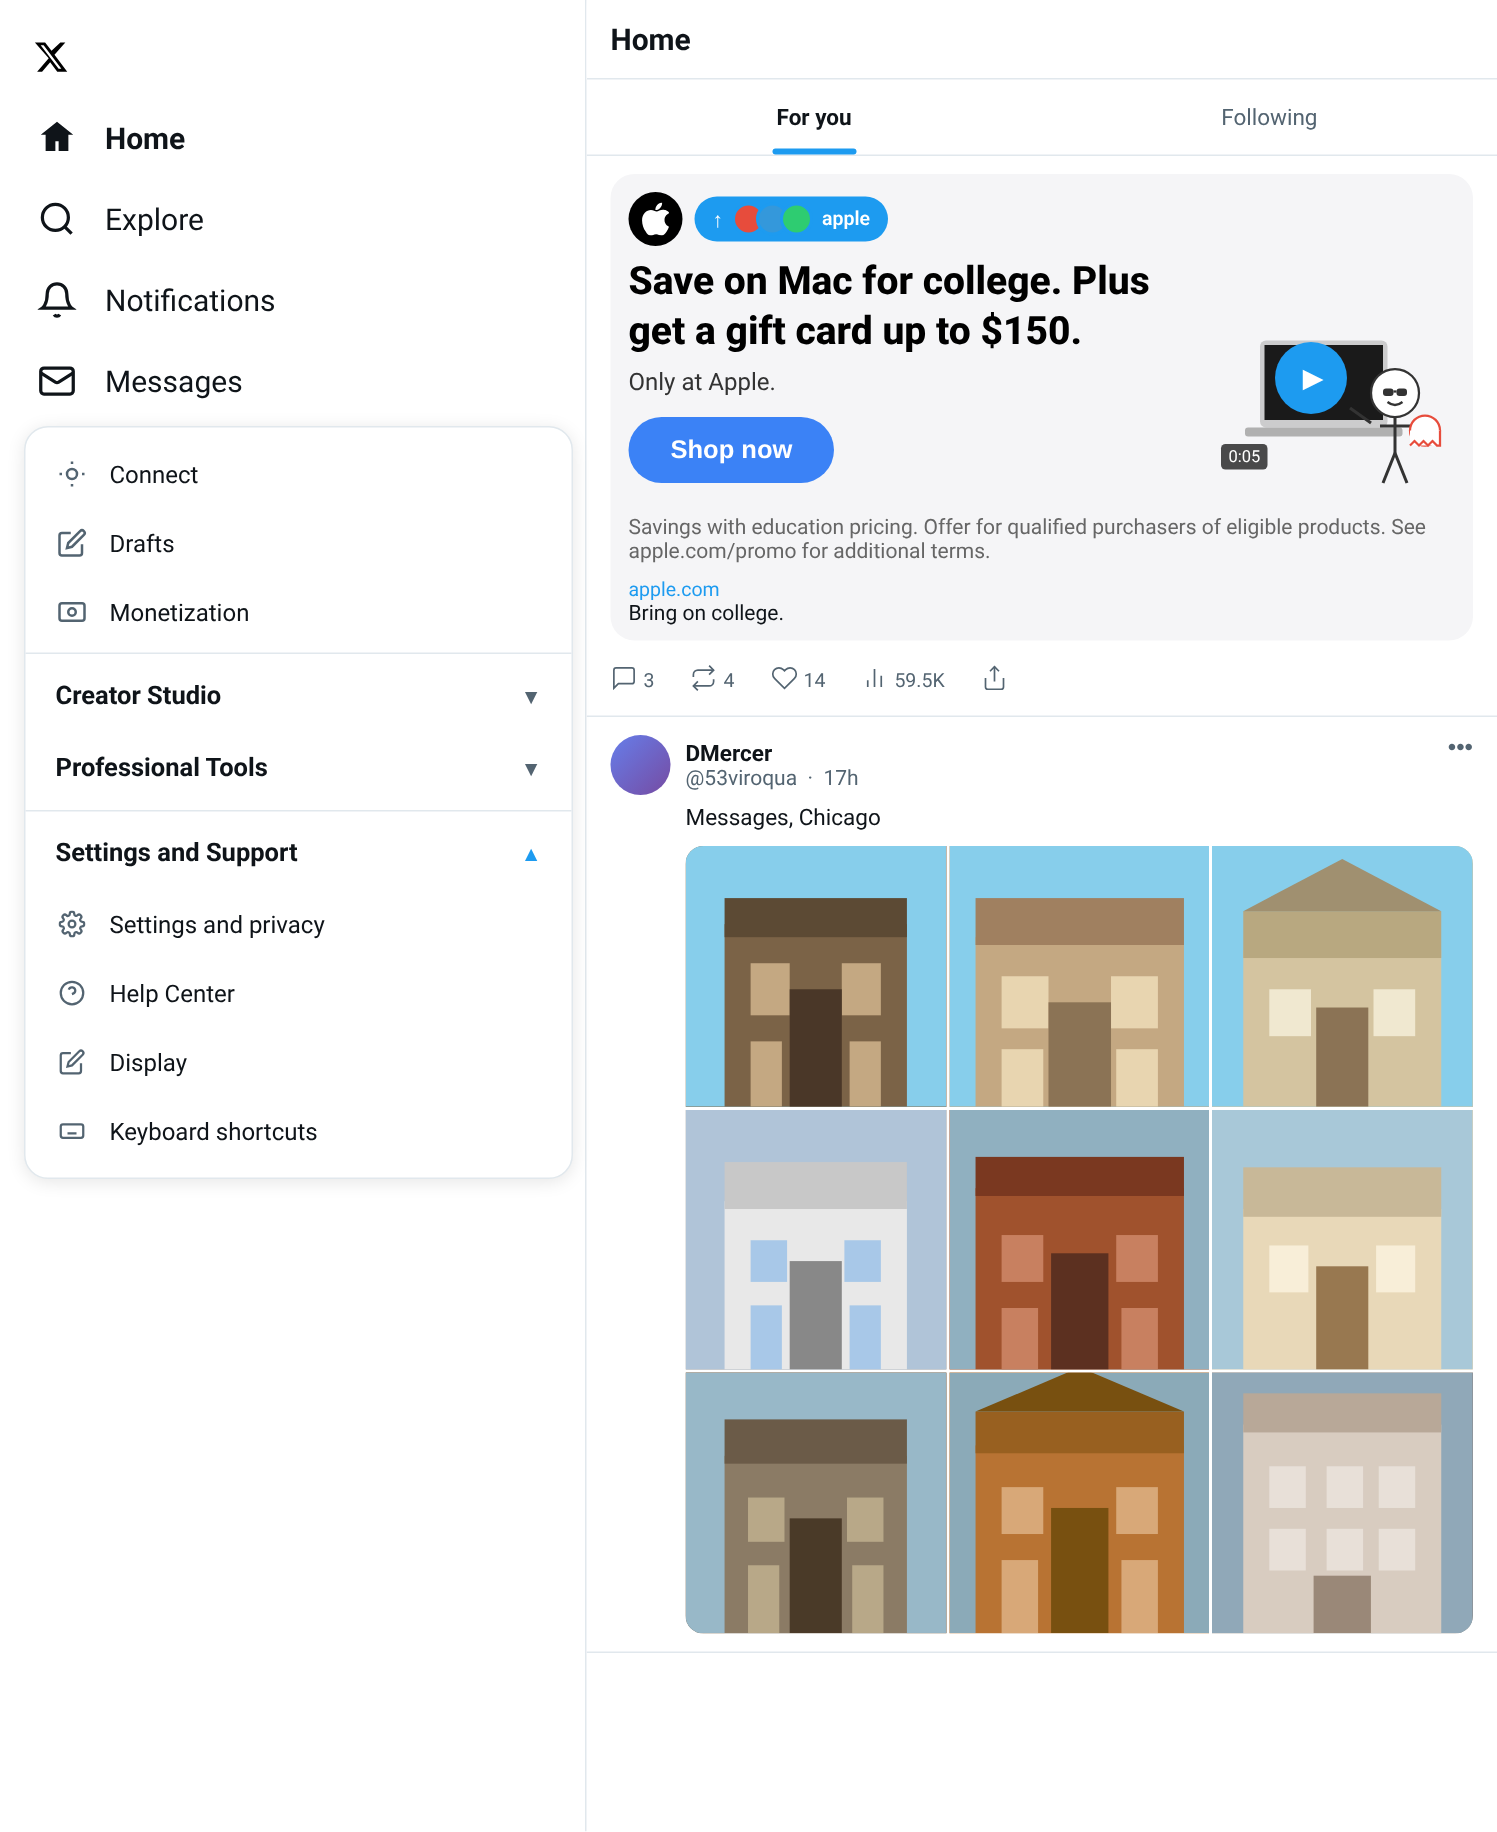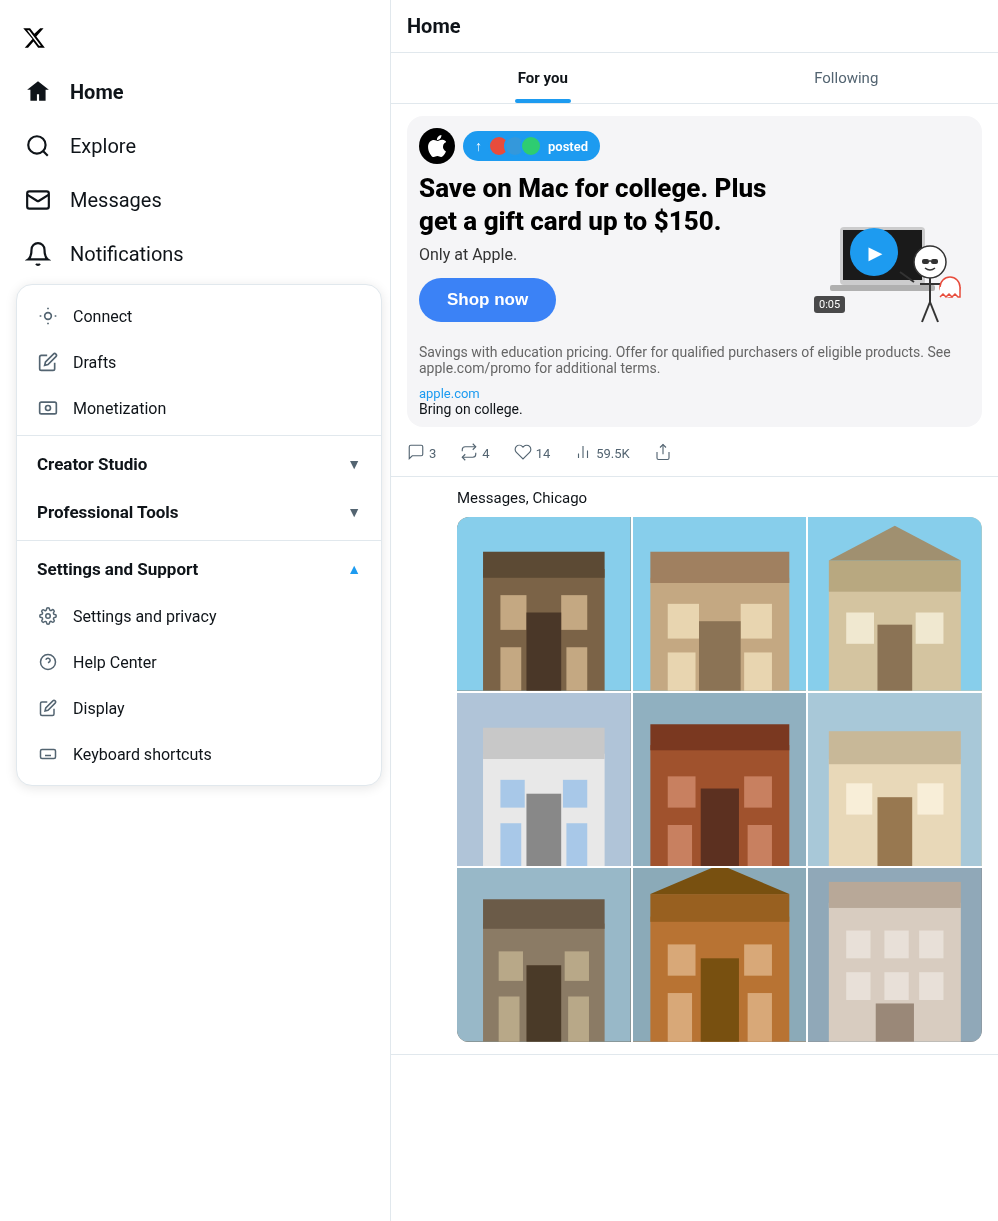--- a/index.html
+++ b/index.html
@@ -449,34 +449,34 @@
         <circle cx="11" cy="11" r="8"></circle>
           <path d="m21 21-4.35-4.35"></path>
       </svg>
     </div>
     <span>Explore</span>
   </div>
 
   <div class="nav-item">
     <div class="nav-icon">
       <svg width="26" height="26" viewBox="0 0 24 24" fill="none" stroke="currentColor" stroke-width="2">
+        <path d="M18 8A6 6 0 0 0 6 8c0 7-3 9-3 9h18s-3-2-3-9M13.73 21a2 2 0 0 1-3.46 0"></path>
+      </svg>
+    </div>
+    <span>Notifications</span>
+  </div>
+
+  <div class="nav-item">
+    <div class="nav-icon">
+      <svg width="26" height="26" viewBox="0 0 24 24" fill="none" stroke="currentColor" stroke-width="2">
         <rect x="2" y="4" width="20" height="16" rx="2"></rect>
           <path d="m22 7-8.97 5.7a1.94 1.94 0 0 1-2.06 0L2 7"></path>
       </svg>
     </div>
     <span>Messages</span>
-  </div>
-
-  <div class="nav-item">
-    <div class="nav-icon">
-      <svg width="26" height="26" viewBox="0 0 24 24" fill="none" stroke="currentColor" stroke-width="2">
-        <path d="M18 8A6 6 0 0 0 6 8c0 7-3 9-3 9h18s-3-2-3-9M13.73 21a2 2 0 0 1-3.46 0"></path>
-      </svg>
-    </div>
-    <span>Notifications</span>
   </div>
 
   <div class="dropdown-panel">
 
     <div class="dropdown-sub-item">
       <div class="sub-icon">
         <svg width="20" height="20" viewBox="0 0 24 24" fill="none" stroke="currentColor" stroke-width="2">
           <circle cx="12" cy="12" r="4"></circle>
             <path d="M12 2v2m0 16v2M2 12h2m16 0h2"></path>
         </svg>
@@ -591,21 +591,21 @@
             <path d="M788.1 340.9c-5.8 4.5-108.2 62.2-108.2 190.5 0 148.4 130.3 200.9 134.2 202.2-.6 3.2-20.7 71.9-68.7 141.9-42.8 61.6-87.5 123.1-155.5 123.1s-85.5-39.5-164-39.5c-76 0-103.7 40.8-165.9 40.8s-105-37.5-155.5-127.7C46.7 790.7 0 663 0 541.8c0-207.8 135.4-318.1 269-318.1 71 0 130.5 46.4 174.9 46.4 42.7 0 109.2-49.9 188.2-49.9 30.2 0 133.7 2.6 198.3 99.2zm-234-181.5c31.1-36.9 53.1-88.1 53.1-139.3 0-7.1-.6-14.3-1.9-20.1-50.6 1.9-110.8 33.7-147.1 75.8-28.5 32.4-55.1 83.6-55.1 135.5 0 7.8 1.3 15.6 1.9 18.1 3.2.6 8.4 1.3 13.6 1.3 45.4 0 102.5-30.4 135.5-71.3z"></path>
           </svg>
         </div>
         <div class="posted-badge">
           <span style="font-size:14px;">↑</span>
           <div class="avatar-stack">
             <div class="av av1"></div>
             <div class="av av2"></div>
             <div class="av av3"></div>
           </div>
-          <span>posted</span>
+          <span>apple</span>
         </div>
       </div>
 
       <div class="ad-body">
         <div class="ad-text-area">
           <div class="ad-headline">Save on Mac for college. Plus get a gift card up to $150.</div>
           <div class="ad-subtext">Only at Apple.</div>
           <button class="shop-btn">Shop now</button>
         </div>
 
@@ -697,20 +697,34 @@
             <path d="M4 12v8a2 2 0 0 0 2 2h12a2 2 0 0 0 2-2v-8"></path>
             <polyline points="16 6 12 2 8 6"></polyline>
             <line x1="12" y1="2" x2="12" y2="15"></line>
           </svg>
         </span>
       </div>
     </div>
   </div>
 
   <div class="tweet-card">
+    <div class="tweet2-header">
+      <div class="tweet2-user">
+        <div class="tweet2-avatar"></div>
+        <div>
+          <div class="tweet2-name">DMercer</div>
+          <div class="tweet2-handle">
+            <span>@53viroqua</span>
+            &nbsp;·&nbsp;
+            <span>17h</span>
+          </div>
+        </div>
+      </div>
+      <button class="more-btn">•••</button>
+    </div>
 
     <div class="tweet2-text">Messages, Chicago</div>
 
     <div class="photo-grid">
 
       <div class="photo-cell bg-brown">
         <svg width="100%" height="100%" viewBox="0 0 100 100" xmlns="http://www.w3.org/2000/svg">
           <rect width="100" height="100" fill="#87CEEB"></rect>
           <rect x="15" y="30" width="70" height="70" fill="#7B6347"></rect>
           <rect x="15" y="20" width="70" height="15" fill="#5C4A34"></rect>

